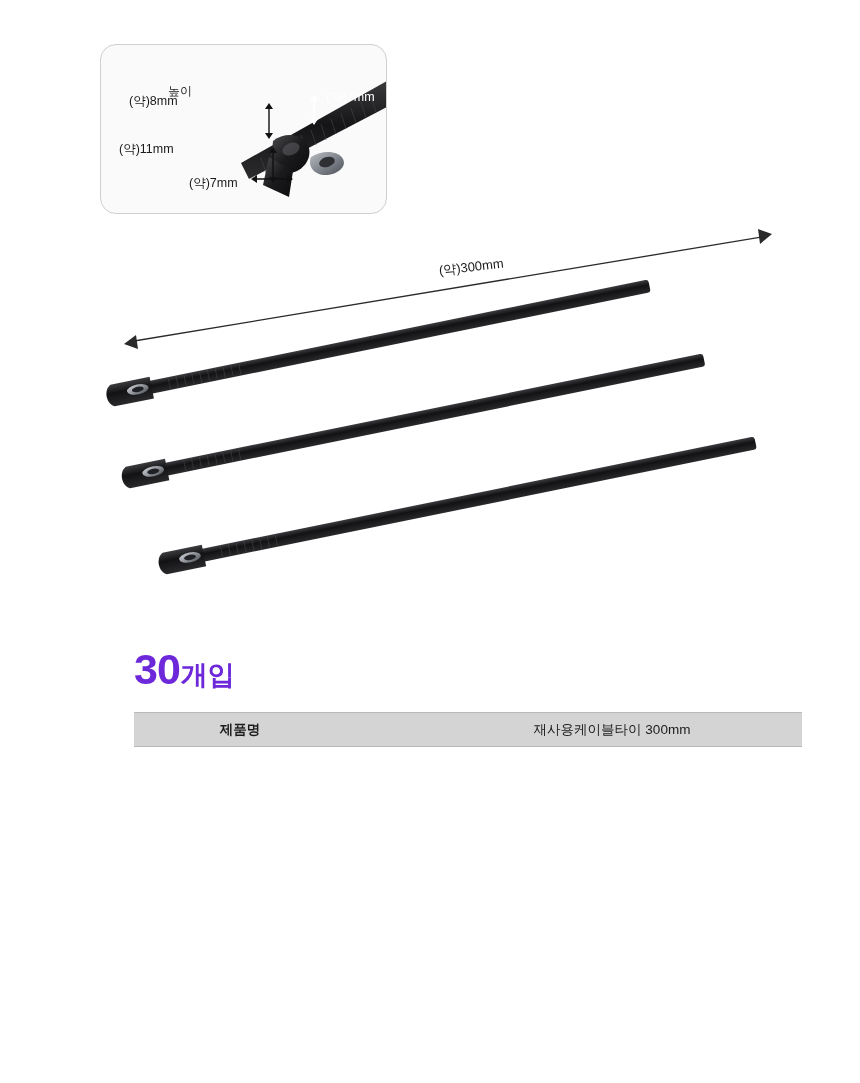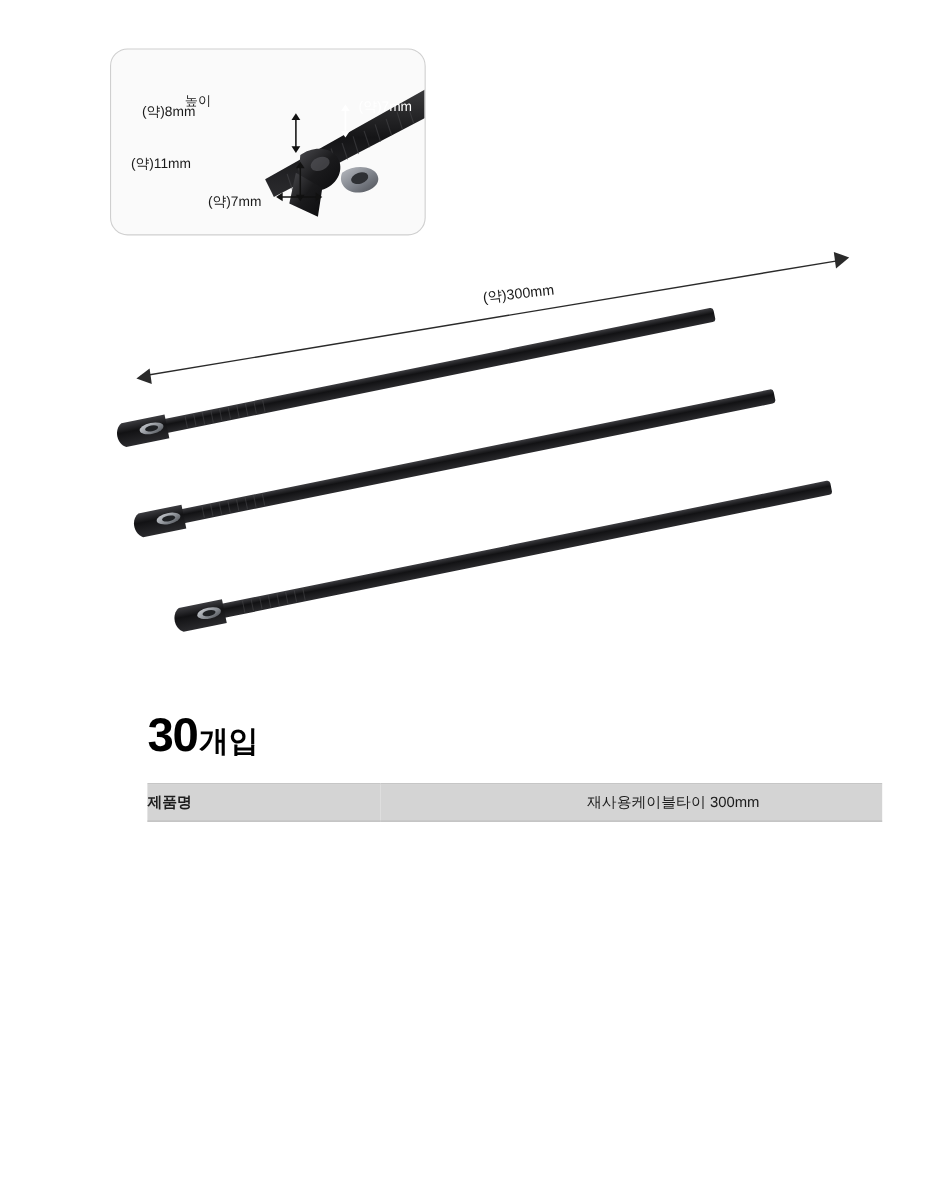--- a/index.html
+++ b/index.html
@@ -59,21 +59,21 @@
     white-space: nowrap;
   }
 
   
   .qty-heading {
     position: absolute;
     left: 134px;
     top: 648px;
     display: flex;
     align-items: baseline;
-    color: #000000;
+    color: #6d28d9;
     font-weight: bold;
   }
   .qty-num {
     font-size: 43px;
     letter-spacing: -1px;
     line-height: 1;
   }
   .qty-unit {
     font-size: 27px;
     line-height: 1;
@@ -95,20 +95,21 @@
     border-bottom: 1px solid #b9b9b9;
     font-size: 13.5px;
     color: #1c1c1c;
     padding: 0;
   }
   .spec-table tr:first-child td {
     background: #d4d4d4;
   }
   .spec-table .th-cell {
     width: 212px;
+    text-align: center;
     font-weight: bold;
   }
   .spec-table .td-cell {
     width: 380px;
     text-align: left;
     padding-left: 76px;
     font-weight: normal;
   }
   .spec-table tr:first-child .th-cell,
   .spec-table tr:first-child .td-cell {

